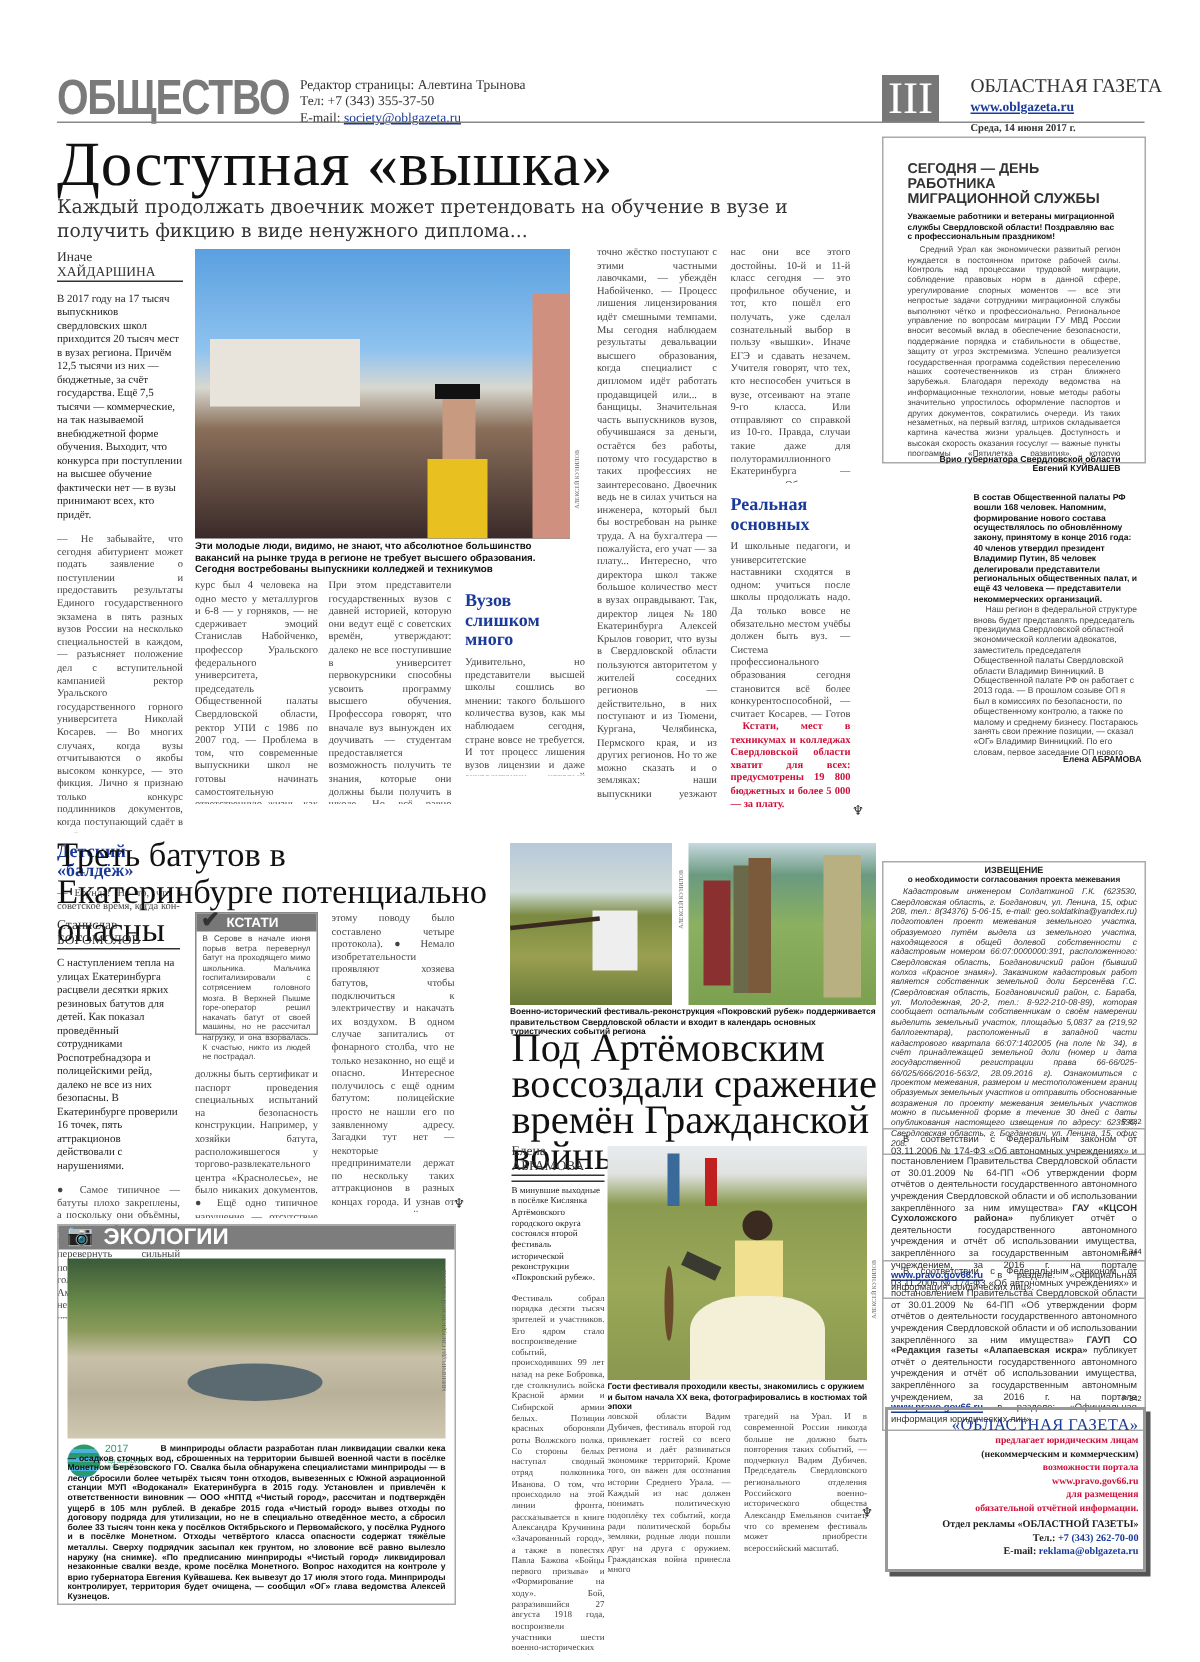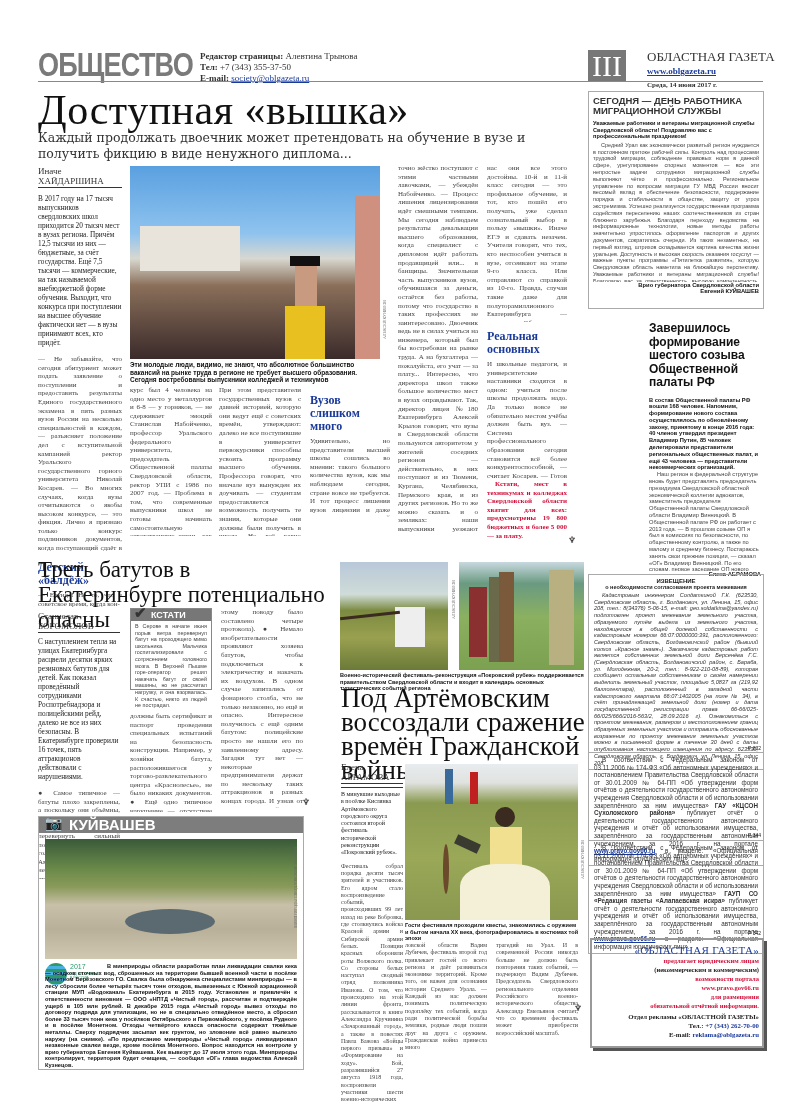--- a/index.html
+++ b/index.html
@@ -1,20 +1,20 @@
 <!DOCTYPE html>
 <html><head>
 <meta charset="utf-8">
 <style>
 *{box-sizing:border-box;margin:0;padding:0}
 body{width:800px;height:1108px;background:#fff;font-family:"Liberation Serif",serif;color:#222;position:relative;overflow:hidden}
 .abs{position:absolute}
 .rubric{left:38px;top:46px;font-family:"Liberation Sans",sans-serif;font-weight:bold;font-size:33px;color:#7a7a7a;letter-spacing:-1px;transform:scaleX(0.82);transform-origin:left top}
 .editor{left:200px;top:51px;font-size:9px;line-height:11px;color:#333}
-.editor b{font-weight:bold}
+.editor b{font-weight:normal}
 .editor a{color:#1a3a9a;text-decoration:underline}
 .pagenum{left:588px;top:50px;width:38px;height:32px;background:#777;color:#fff;font-size:30px;line-height:32px;text-align:center}
 .paper{left:647px;top:50px;font-size:13px;color:#333;line-height:14px}
 .paper .url{font-size:9px;color:#1a3a9a;text-decoration:underline;font-weight:bold}
 .paper .date{font-size:7px;font-weight:bold}
 .hr{left:38px;top:81px;width:725px;height:1px;background:#888}
 h1.main{left:38px;top:86px;font-size:42px;font-weight:normal;color:#111;letter-spacing:.5px}
 .lead{left:38px;top:130px;width:530px;font-size:13.5px;line-height:16px;color:#333;font-family:"DejaVu Serif",serif;font-size:12.5px}
 .author{font-size:9px;color:#333;border-bottom:1px solid #333;padding-bottom:1px}
 .col{font-size:7px;line-height:8.6px;color:#444;text-align:justify}
@@ -79,30 +79,29 @@
 </div>
 <div class="abs col" style="left:398px;top:164px;width:80px;height:372px;overflow:hidden">точно жёстко поступают с этими частными лавочками, — убеждён Набойченко. — Процесс лишения лицензирования идёт смешными темпами. Мы сегодня наблюдаем результаты девальвации высшего образования, когда специалист с дипломом идёт работать продавщицей или... в банщицы. Значительная часть выпускников вузов, обучившаяся за деньги, остаётся без работы, потому что государство в таких профессиях не заинтересовано. Двоечник ведь не в силах учиться на инженера, который был бы востребован на рынке труда. А на бухгалтера — пожалуйста, его учат — за плату... Интересно, что директора школ также большое количество мест в вузах оправдывают. Так, директор лицея №180 Екатеринбурга Алексей Крылов говорит, что вузы в Свердловской области пользуются авторитетом у жителей соседних регионов — действительно, в них поступают и из Тюмени, Кургана, Челябинска, Пермского края, и из других регионов. Но то же можно сказать и о земляках: наши выпускники уезжают учиться и в столицы, и на Дальний Восток. — Платные места в университетах распределяются и среди тех, кто получает второе высшее образование, — настаивает Крылов. — Гуманитарные специальности почти не имеют бюджетных мест — их молодёжь получает уже исключительно за деньги. На высшее образование претендуют и выпускники колледжей, хорошо, что они стремятся больше знать. В нашей школе в этом году 98 выпускников — и мы всех их нацеливаем на получение высшего образования, у</div>
 <div class="abs" style="left:487px;top:164px;width:80px">
   <div class="col" style="height:158px;overflow:hidden">нас они все этого достойны. 10-й и 11-й класс сегодня — это профильное обучение, и тот, кто пошёл его получать, уже сделал сознательный выбор в пользу «вышки». Иначе ЕГЭ и сдавать незачем. Учителя говорят, что тех, кто неспособен учиться в вузе, отсеивают на этапе 9-го класса. Или отправляют со справкой из 10-го. Правда, случаи такие даже для полуторамиллионного Екатеринбурга — единичны. Обычно всех, кто пришёл учиться в десятый класс, педагоги «тянут» до выпуска, поделилась с «ОГ» учитель русского языка и литературы школы № 149 Екатеринбурга Марина Боярищева.</div>
   <div class="subhead" style="margin:8px 0 4px">Реальная основных</div>
   <div class="col" style="height:120px;overflow:hidden">И школьные педагоги, и университетские наставники сходятся в одном: учиться после школы продолжать надо. Да только вовсе не обязательно местом учёбы должен быть вуз. — Система профессионального образования сегодня становится всё более конкурентоспособной, — считает Косарев. — Готов согласиться с родителями — пусть вчерашний школьник попадёт в учебную среду, встанет на ноги. Но для этого существуют и колледжи, а не только вузы. По крайней мере, профессиональное образование даёт человеку реальную профессию, а не фикцию в виде диплома, который может оказаться невостребованным.</div>
   <div class="col red" style="text-indent:8px">Кстати, мест в техникумах и колледжах Свердловской области хватит для всех: предусмотрены 19 800 бюджетных и более 5 000 — за плату.</div>
 </div>
 <div class="abs endmark" style="left:568px;top:535px">♆</div>
 
-<div class="abs box" style="left:588px;top:91px;width:176px;height:218px;padding:4px">
+<div class="abs box" style="left:588px;top:91px;width:176px;height:218px;padding:16px">
   <div class="sans" style="font-weight:bold;font-size:9.5px;line-height:10px;color:#333">СЕГОДНЯ — ДЕНЬ РАБОТНИКА МИГРАЦИОННОЙ СЛУЖБЫ</div>
   <div class="sans" style="font-weight:bold;font-size:5.6px;line-height:6.6px;margin-top:4px;color:#111">Уважаемые работники и ветераны миграционной службы Свердловской области! Поздравляю вас с профессиональным праздником!</div>
   <div class="sans" style="font-size:5.5px;line-height:6.8px;color:#444;text-indent:8px;text-align:justify;margin-top:2px;height:140px;overflow:hidden">Средний Урал как экономически развитый регион нуждается в постоянном притоке рабочей силы. Контроль над процессами трудовой миграции, соблюдение правовых норм в данной сфере, урегулирование спорных моментов — все эти непростые задачи сотрудники миграционной службы выполняют чётко и профессионально. Региональное управление по вопросам миграции ГУ МВД России вносит весомый вклад в обеспечение безопасности, поддержание порядка и стабильности в обществе, защиту от угроз экстремизма. Успешно реализуется государственная программа содействия переселению наших соотечественников из стран ближнего зарубежья. Благодаря переходу ведомства на информационные технологии, новые методы работы значительно упростилось оформление паспортов и других документов, сократились очереди. Из таких незаметных, на первый взгляд, штрихов складывается картина качества жизни уральцев. Доступность и высокая скорость оказания госуслуг — важные пункты программы «Пятилетка развития», которую Свердловская область наметила на ближайшую перспективу. Уважаемые работники и ветераны миграционной службы! Благодарю вас за ответственность, высокую компетентность, добросовестный подход к делу. Желаю покорения новых профессиональных высот, счастья, здоровья и благополучия!</div>
   <div class="sans" style="font-weight:bold;font-size:5.8px;text-align:right;color:#111">Врио губернатора Свердловской области</div>
   <div class="sans" style="font-weight:bold;font-size:5.8px;text-align:right;color:#111">Евгений КУЙВАШЕВ</div>
 </div>
 
 <div class="abs" style="left:649px;top:322px;width:112px">
-  <div class="sans" style="font-weight:bold;font-size:12px;line-height:13.5px;color:#111">Завершилось формирование шестого созыва Общественной палаты РФ</div>
   <div class="sans" style="font-weight:bold;font-size:5.7px;line-height:6.8px;margin-top:7px;color:#111">В состав Общественной палаты РФ вошли 168 человек. Напомним, формирование нового состава осуществлялось по обновлённому закону, принятому в конце 2016 года: 40 членов утвердил президент Владимир Путин, 85 человек делегировали представители региональных общественных палат, и ещё 43 человека — представители некоммерческих организаций.</div>
   <div class="sans" style="font-size:5.7px;line-height:6.8px;color:#444;text-indent:8px;height:100px;overflow:hidden">Наш регион в федеральной структуре вновь будет представлять председатель президиума Свердловской областной экономической коллегии адвокатов, заместитель председателя Общественной палаты Свердловской области Владимир Винницкий. В Общественной палате РФ он работает с 2013 года. — В прошлом созыве ОП я был в комиссиях по безопасности, по общественному контролю, а также по малому и среднему бизнесу. Постараюсь занять свои прежние позиции, — сказал «ОГ» Владимир Винницкий. По его словам, первое заседание ОП нового созыва состоится 19 и 20 июня.</div>
   <div class="sans" style="font-weight:bold;font-size:5.8px;text-align:right">Елена АБРАМОВА</div>
 </div>
 
 <div class="abs h2" style="left:38px;top:557px;width:300px;font-size:23px;line-height:25px">Треть батутов в Екатеринбурге потенциально опасны</div>
 <div class="abs" style="left:38px;top:611px;width:82px">
   <div class="author">Станислав БОГОМОЛОВ</div>
   <div class="boldlead" style="margin-top:4px">С наступлением тепла на улицах Екатеринбурга расцвели десятки ярких резиновых батутов для детей. Как показал проведённый сотрудниками Роспотребнадзора и полицейскими рейд, далеко не все из них безопасны. В Екатеринбурге проверили 16 точек, пять аттракционов действовали с нарушениями.</div>
   <div class="col" style="margin-top:8px;height:90px;overflow:hidden">● Самое типичное — батуты плохо закреплены, а поскольку они объёмны, а вес небольшой, их запросто может перевернуть сильный порыв ветра. Например, голова дракона на улице Амундсена вообще никак не была закреплена, пришлось аттракцион срочно закрывать. ● Часто у желающих легко срубить деньги отсутствует какие-либо документы, а</div>
@@ -149,21 +148,21 @@
 </div>
 <div class="abs credit" style="left:580px;top:840px">АЛЕКСЕЙ КУНИЛОВ</div>
 <div class="abs caption" style="left:405px;top:922px;width:175px;font-size:5.6px;line-height:6.5px">Гости фестиваля проходили квесты, знакомились с оружием и бытом начала XX века, фотографировались в костюмах той эпохи</div>
 <div class="abs col" style="left:405px;top:942px;width:82px;font-size:6px;line-height:7.3px">ловской области Вадим Дубичев, фестиваль второй год привлекает гостей со всего региона и даёт развиваться экономике территорий. Кроме того, он важен для осознания истории Среднего Урала. — Каждый из нас должен понимать политическую подоплёку тех событий, когда ради политической борьбы земляки, родные люди пошли друг на друга с оружием. Гражданская война принесла много</div>
 <div class="abs col" style="left:496px;top:942px;width:82px;font-size:6px;line-height:7.3px">трагедий на Урал. И в современной России никогда больше не должно быть повторения таких событий, — подчеркнул Вадим Дубичев. Председатель Свердловского регионального отделения Российского военно-исторического общества Александр Емельянов считает, что со временем фестиваль может приобрести всероссийский масштаб.</div>
 <div class="abs endmark" style="left:574px;top:1003px">♆</div>
 
 <div class="abs" style="left:38px;top:816px;width:266px;height:254px;border:1px solid #aaa">
   <div class="fotofakt-bar" style="height:16px;line-height:16px;padding-left:30px;position:relative">
     <span style="position:absolute;left:6px;top:-2px;font-size:14px">📷</span>
-    <span>КУЙВАШЕВ</span>
+    <span>ЭКОЛОГИИ</span>
   </div>
   <div class="photo" style="margin:6px 6px 0;height:120px;background:linear-gradient(180deg,#3a5a3a 0%,#6a8a4a 25%,#8a9a5a 40%,#c8c0a8 55%,#b8b098 75%,#d0c8b0 100%)">
     <div style="position:relative;left:80px;top:70px;width:90px;height:25px;background:#5a6a70;border-radius:50%"></div>
   </div>
   <div class="abs credit" style="left:254px;top:30px">МИНПРИРОДЫ СВЕРДЛОВСКОЙ ОБЛАСТИ</div>
   <div style="position:relative;height:110px">
     <div style="position:absolute;left:6px;top:4px;width:60px;height:28px">
       <div style="position:absolute;left:0;top:0;width:22px;height:22px;border-radius:50%;background:repeating-linear-gradient(180deg,#2a9a6a 0 3px,#4ab0e0 3px 6px)"></div>
       <div class="sans" style="position:absolute;left:25px;top:0;font-size:7px;color:#2a9a6a">2017</div>
       <div class="sans" style="position:absolute;left:25px;top:9px;font-size:3.5px;width:30px;color:#2a9a6a;line-height:4px">ГОД ЭКОЛОГИИ В РОССИИ</div>

